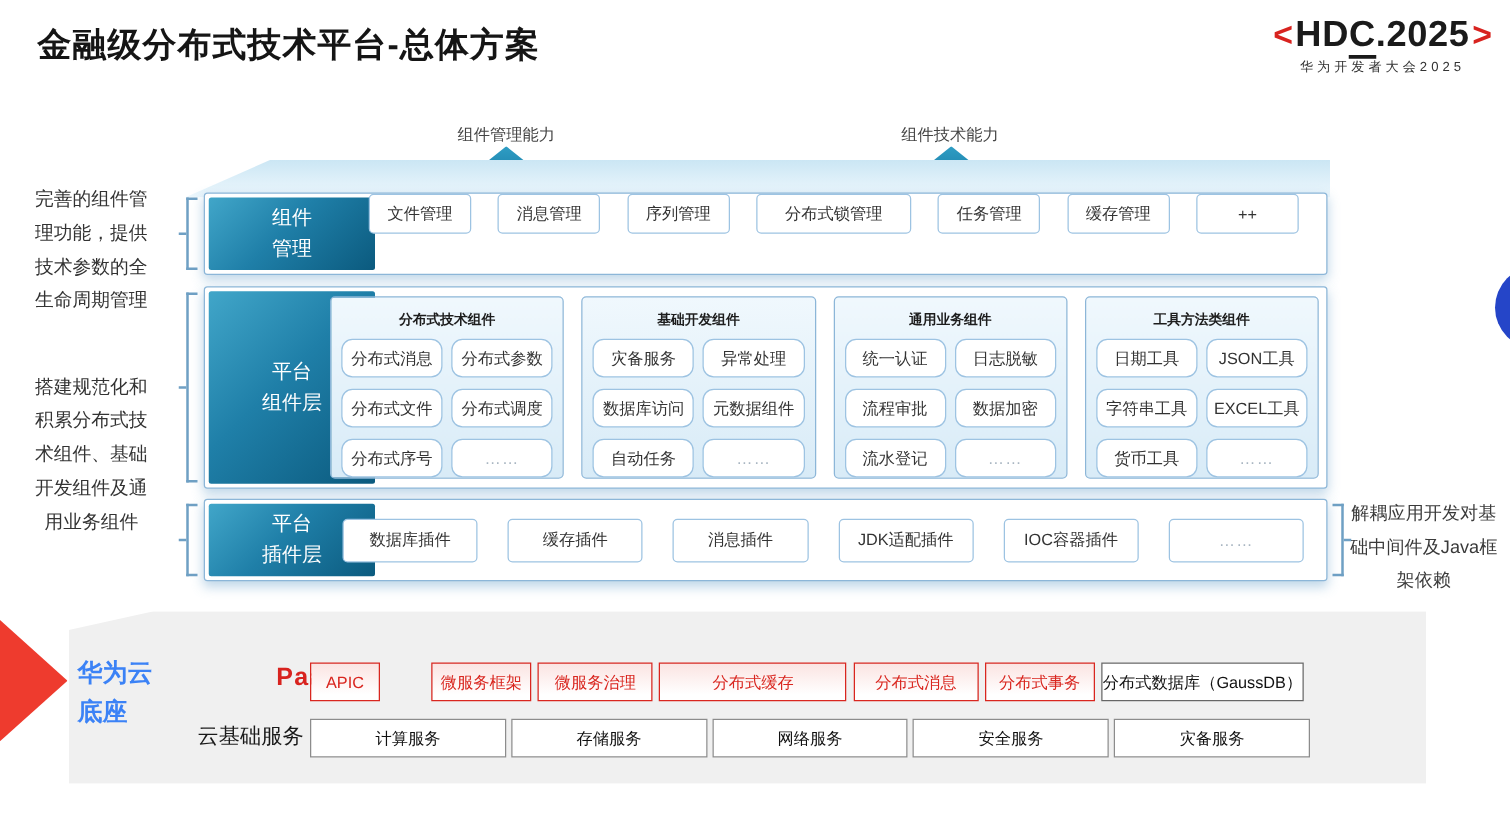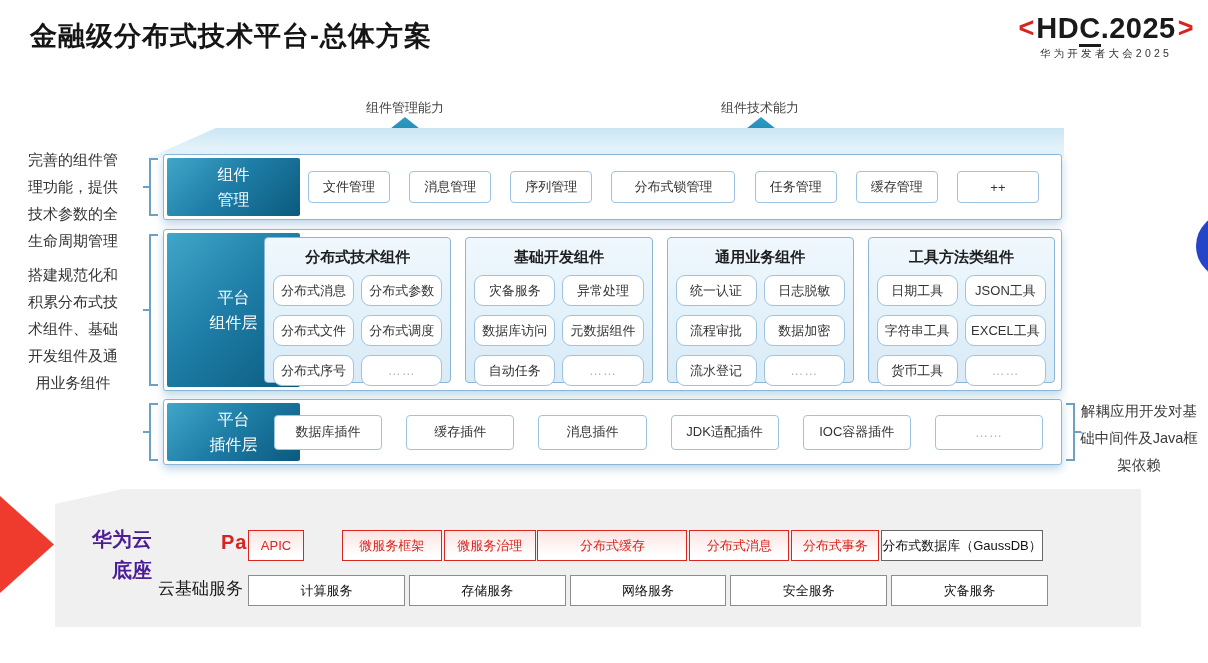--- a/index.html
+++ b/index.html
@@ -43,53 +43,53 @@
   .bracket { position:absolute; left:149px; width:9px; border:2px solid #6fa0c4; border-right:none; }
   .bracket::before { content:""; position:absolute; left:-8px; top:50%; width:6px; height:2px; background:#6fa0c4; margin-top:-1px; }
   .bracket-r { position:absolute; left:1066px; width:9px; border:2px solid #6fa0c4; border-left:none; }
   .bracket-r::before { content:""; position:absolute; right:-8px; top:50%; width:6px; height:2px; background:#6fa0c4; margin-top:-1px; }
 
   .chip { background:#fff; border:1px solid #9dc3e2; border-radius:4px;
     display:flex; align-items:center; justify-content:center; font-size:13px; color:#333; }
   .muted { color:#a9b6c2; letter-spacing:1px; }
 
   .r1-items { position:absolute; left:131px; right:22px; top:0; bottom:0;
-    display:flex; align-items:center; justify-content:space-between;margin-left:13px; }
+    display:flex; justify-content:space-between; }
   .r1-items .chip { width:82px; height:32px; }
   .r1-items .chip:nth-child(4) { width:124px; }
 
   .pcols { position:absolute; left:100px; right:6px; top:7px; bottom:7px; display:flex; gap:14px; }
   .pcol { flex:1; border:1px solid #8cb6d8; border-radius:4px;
     background:linear-gradient(180deg,#f0f8fd 0%,#d8ebf7 100%);
     padding:4px 8px 8px; display:flex; flex-direction:column; }
-  .pcol-title { text-align:center; font-weight:700; font-size:15px; color:#1d1d1d; padding:6px 0 8px; }
+  .pcol-title { text-align:center; font-weight:700; font-size:11px; color:#1d1d1d; padding:6px 0 8px; }
   .pcol-grid { display:grid; grid-template-columns:1fr 1fr; gap:9px 7px; flex:1; }
   .pcol-grid .chip { border-radius:9px; height:31px; font-size:13px; }
 
   .r3-items { position:absolute; left:110px; right:18px; top:0; bottom:0;
     display:flex; align-items:center; justify-content:space-between; gap:24px; }
   .r3-items .chip { flex:1; height:35px; }
 
   
   .foundation-panel { position:absolute; left:55px; top:489px; width:1086px; height:138px; background:#f0f0f0;
     clip-path:polygon(0 15px,68px 0,100% 0,100% 100%,0 100%); }
   .red-wedge { position:absolute; left:0; top:496px; width:54px; height:97px; background:#ee3b2e;
     clip-path:polygon(0 0,100% 50%,0 100%); }
-  .fnd-label { position:absolute; left:62px; top:524px; width:90px; text-align:right;
-    font-size:20px; font-weight:700; color:#4c1d95; line-height:31px; }
+  .fnd-label { position:absolute; left:62px; top:524px; width:90px; text-align:left;
+    font-size:20px; font-weight:700; color:#3b82f6; line-height:31px; }
   .paas-label { position:absolute; left:189px; top:531px; font-size:20px; font-weight:800; color:#d8231f; letter-spacing:1px;margin-left:32px; }
   .iaas-label { position:absolute; left:158px; top:577px; font-size:17px; color:#1a1a1a; font-weight:500; }
 
   .paas-items { position:absolute; left:248px; top:530px; width:795px; height:31px;
     display:flex; justify-content:space-between; }
   .paas-chip { border:1px solid #d9261f; color:#d9261f;
     background:linear-gradient(180deg,#fbe4e2 0%,#ffffff 85%);
     display:flex; align-items:center; justify-content:center; font-size:13px; }
   .paas-items .paas-chip:nth-child(1){width:56px;}
-  .paas-items .paas-chip:nth-child(2){width:100px;margin-left:36px;}
+  .paas-items .paas-chip:nth-child(2){width:80px;margin-left:36px;}
   .paas-items .paas-chip:nth-child(3){width:92px;}
   .paas-items .paas-chip:nth-child(4){width:150px;}
   .paas-items .paas-chip:nth-child(5){width:100px;}
   .paas-items .paas-chip:nth-child(6){width:88px;}
   .gauss-chip { width:162px; border:1px solid #666; color:#111; background:#fff;
     display:flex; align-items:center; justify-content:center; font-size:13px; }
 
   .iaas-items { position:absolute; left:248px; top:575px; width:800px; height:31px;
     display:flex; justify-content:space-between; gap:4px; }
   .iaas-chip { flex:1; border:1px solid #8c8c8c; color:#111; background:#fff;
@@ -115,21 +115,21 @@
   </div>
 
   <div class="arrow-label" style="left:325px">组件管理能力</div>
   <div class="up-arrow" style="left:384px"></div>
   <div class="arrow-label" style="left:680px">组件技术能力</div>
   <div class="up-arrow" style="left:740px"></div>
 
   <div class="persp-band"></div>
 
   <div class="note note-left" style="top:146px">完善的组件管理功能，提供技术参数的全生命周期管理</div>
-  <div class="note note-left" style="top:261px">搭建规范化和积累分布式技术组件、基础开发组件及通用业务组件</div>
+  <div class="note note-left" style="top:296px">搭建规范化和积累分布式技术组件、基础开发组件及通用业务组件</div>
   <div class="note note-right" style="top:398px">解耦应用开发对基础中间件及Java框架依赖</div>
 
   <div class="bracket" style="top:158px;height:58px"></div>
   <div class="row-box" style="top:154px;height:66px">
     <div class="row-label">
       <span>组件</span>
       <span>管理</span>
     </div>
     <div class="r1-items">
       <div class="chip">文件管理</div>

